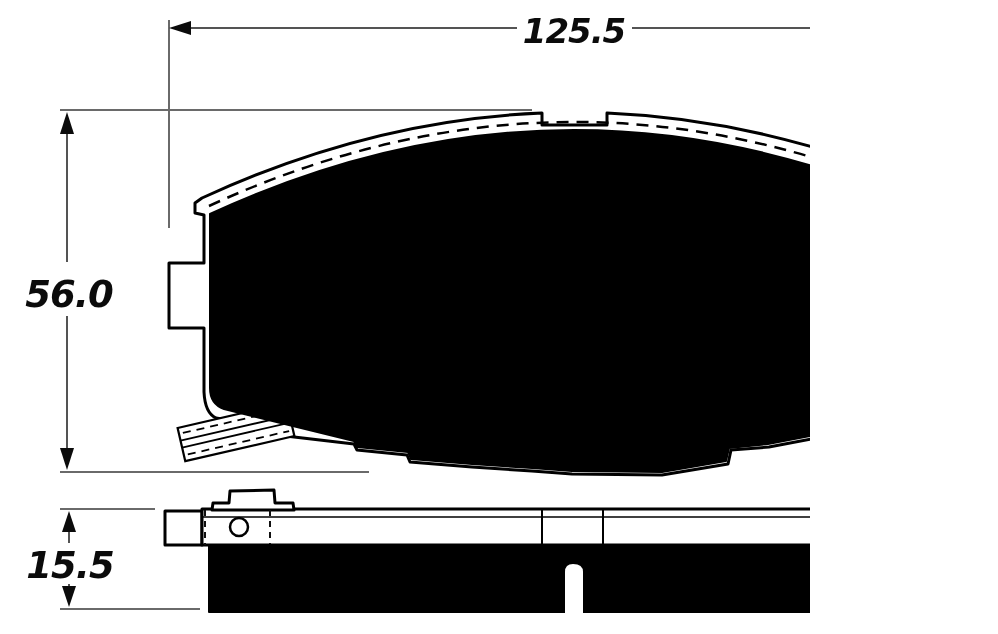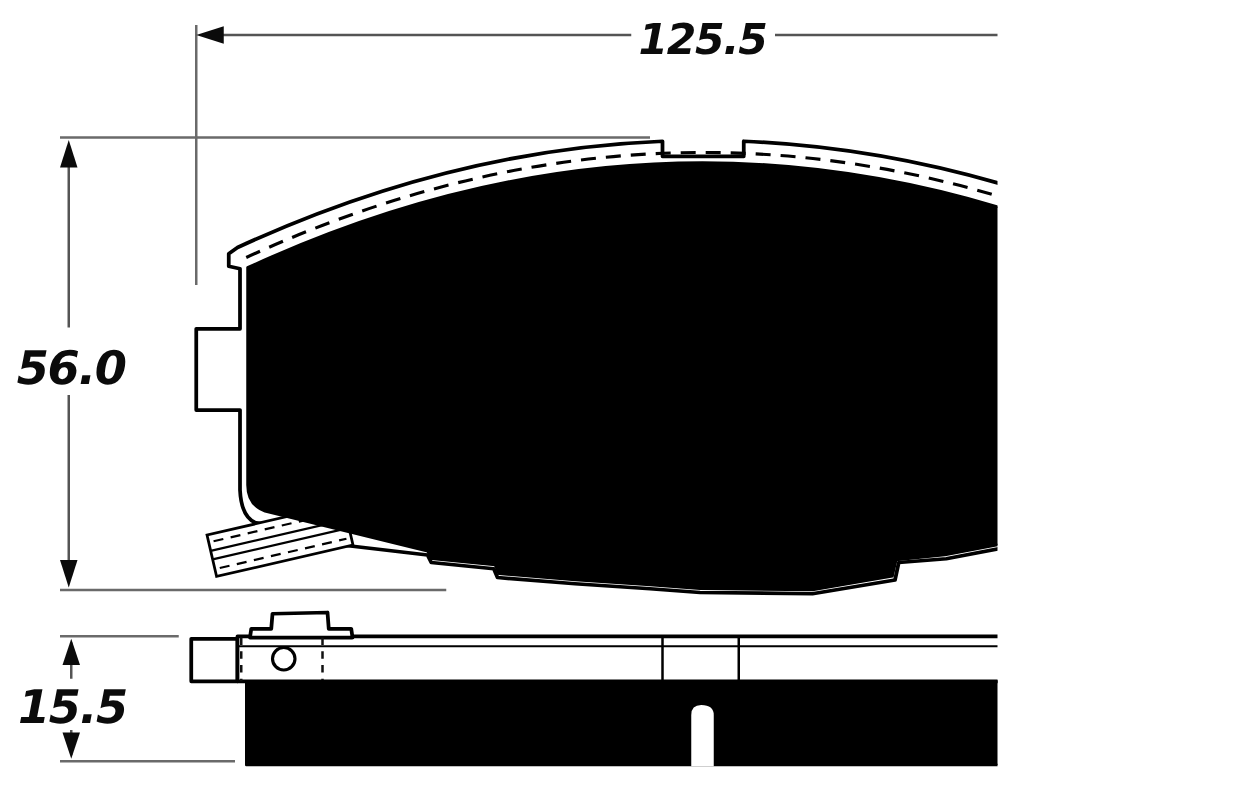--- a/index.html
+++ b/index.html
@@ -2,20 +2,21 @@
 <html><head>
 <meta charset="utf-8">
 <style>
   html, body { margin: 0; padding: 0; background: #ffffff; }
   .stage {
     position: relative;
     width: 798px;
     height: 634px;
     background: #ffffff;
     overflow: hidden;
+    margin-left: 12px;
   }
   svg { display: block; }
   .outline    { fill: #ffffff; stroke: #000000; stroke-width: 3;   stroke-linejoin: round; }
   .thin       { fill: none;    stroke: #000000; stroke-width: 2;   }
   .hairline   { fill: none;    stroke: #000000; stroke-width: 1.5; }
   .friction   { fill: #000000; stroke: #000000; stroke-width: 2; stroke-linejoin: round; }
   .hiddenline { fill: none; stroke: #000000; stroke-width: 2.5; stroke-dasharray: 12 8; }
   .dashv      { fill: none; stroke: #111111; stroke-width: 2; stroke-dasharray: 6 5; }
   .tabbox     { fill: #ffffff; stroke: #000000; stroke-width: 2.2; }
   .tabline    { stroke: #000000; stroke-width: 1.8; }

